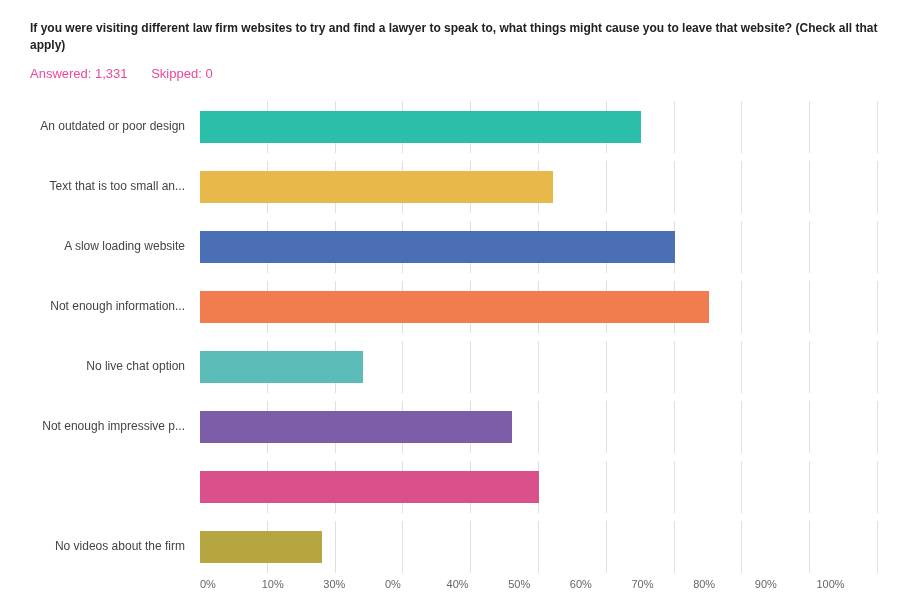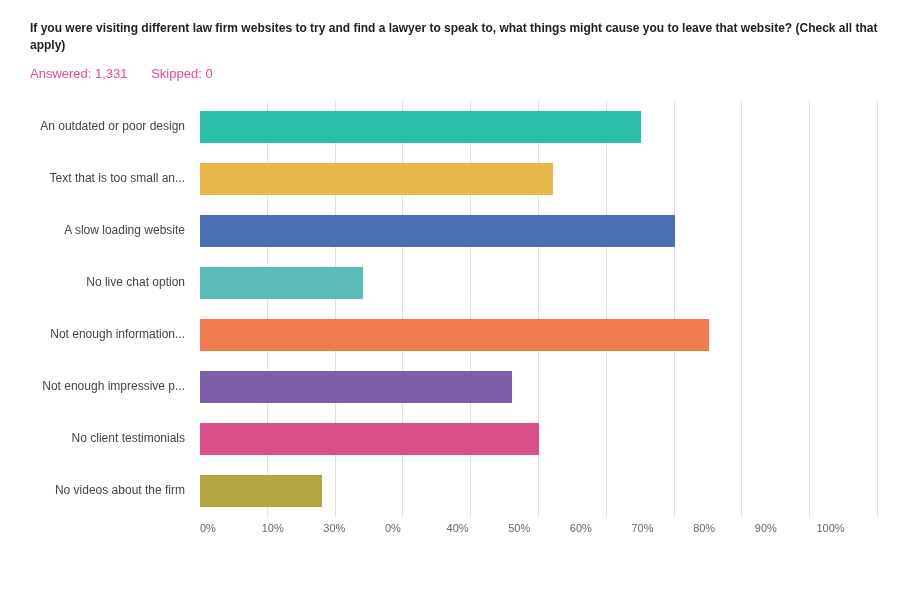--- a/index.html
+++ b/index.html
@@ -25,21 +25,21 @@
     }
     .stats span { margin-right: 20px; }
     .chart-container {
       display: flex;
       flex-direction: column;
       width: 100%;
     }
     .chart-area {
       display: flex;
       flex-direction: column;
-      gap: 0;
+      gap: 8px;
       padding-left: 170px;
       position: relative;
     }
     .bar-row {
       display: flex;
       align-items: center;
       height: 52px;
       position: relative;
     }
     .bar-label {
@@ -156,79 +156,77 @@
             <div class="grid-line"></div>
             <div class="grid-line"></div>
             <div class="grid-line"></div>
             <div class="grid-line"></div>
             <div class="grid-line"></div>
           </div>
           <div class="bar" style="width: 70%; background-color: rgb(74, 111, 181);"></div>
         </div>
       </div>
       <div class="bar-row">
+        <div class="bar-label">Not enough
+information...</div>
+        <div class="bar-wrapper">
+          <div class="grid-lines">
+            <div class="grid-line"></div>
+            <div class="grid-line"></div>
+            <div class="grid-line"></div>
+            <div class="grid-line"></div>
+            <div class="grid-line"></div>
+            <div class="grid-line"></div>
+            <div class="grid-line"></div>
+            <div class="grid-line"></div>
+            <div class="grid-line"></div>
+            <div class="grid-line"></div>
+          </div>
+          <div class="bar" style="width: 75%; background-color: rgb(240, 124, 80);"></div>
+        </div>
+      </div>
+      <div class="bar-row">
         <div class="bar-label">No live chat
 option</div>
         <div class="bar-wrapper">
           <div class="grid-lines">
             <div class="grid-line"></div>
             <div class="grid-line"></div>
             <div class="grid-line"></div>
             <div class="grid-line"></div>
             <div class="grid-line"></div>
             <div class="grid-line"></div>
             <div class="grid-line"></div>
             <div class="grid-line"></div>
             <div class="grid-line"></div>
             <div class="grid-line"></div>
           </div>
           <div class="bar" style="width: 24%; background-color: rgb(91, 188, 184);"></div>
         </div>
       </div>
       <div class="bar-row">
         <div class="bar-label">Not enough
-information...</div>
-        <div class="bar-wrapper">
-          <div class="grid-lines">
-            <div class="grid-line"></div>
-            <div class="grid-line"></div>
-            <div class="grid-line"></div>
-            <div class="grid-line"></div>
-            <div class="grid-line"></div>
-            <div class="grid-line"></div>
-            <div class="grid-line"></div>
-            <div class="grid-line"></div>
-            <div class="grid-line"></div>
-            <div class="grid-line"></div>
-          </div>
-          <div class="bar" style="width: 75%; background-color: rgb(240, 124, 80);"></div>
-        </div>
-      </div>
-      <div class="bar-row">
-        <div class="bar-label">Not enough
 impressive p...</div>
         <div class="bar-wrapper">
           <div class="grid-lines">
             <div class="grid-line"></div>
             <div class="grid-line"></div>
             <div class="grid-line"></div>
             <div class="grid-line"></div>
             <div class="grid-line"></div>
             <div class="grid-line"></div>
             <div class="grid-line"></div>
             <div class="grid-line"></div>
             <div class="grid-line"></div>
             <div class="grid-line"></div>
           </div>
           <div class="bar" style="width: 46%; background-color: rgb(123, 94, 167);"></div>
         </div>
       </div>
       <div class="bar-row">
-        <div class="bar-label">No client
-testimonials</div>
         <div class="bar-wrapper">
           <div class="grid-lines">
             <div class="grid-line"></div>
             <div class="grid-line"></div>
             <div class="grid-line"></div>
             <div class="grid-line"></div>
             <div class="grid-line"></div>
             <div class="grid-line"></div>
             <div class="grid-line"></div>
             <div class="grid-line"></div>

